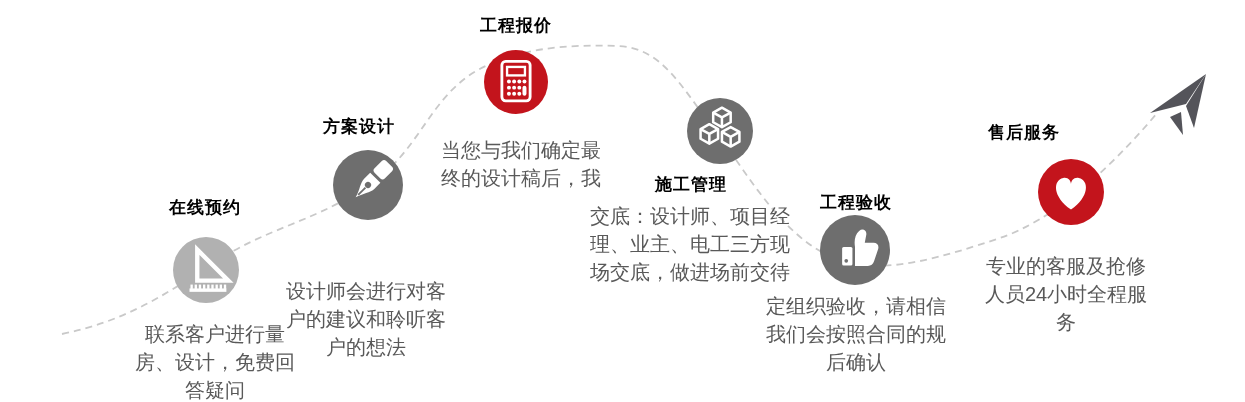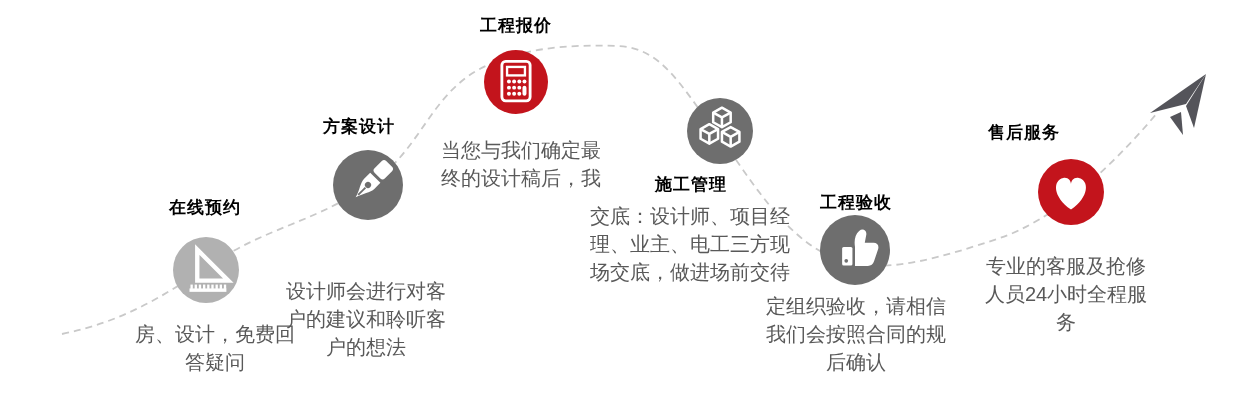--- a/index.html
+++ b/index.html
@@ -57,20 +57,21 @@
             <rect x="30.9" y="49" width="2.4" height="4.5"></rect>
           <rect x="35.2" y="49" width="2.4" height="4.5"></rect>
             <rect x="39.5" y="49" width="2.4" height="4.5"></rect>
           <rect x="43.8" y="49" width="2.4" height="4.5"></rect>
             <rect x="48.1" y="49" width="2.4" height="4.5"></rect>
           <rect x="52.4" y="49" width="2.4" height="4.5"></rect>
         </g>
       </svg>
     </div>
     <div class="step-desc" style="left:215px;top:320px;">
+      <div>联系客户进行量</div>
       <div>房、设计，免费回</div>
       <div>答疑问</div>
     </div>
   </div>
 
   <div>
     <div class="step-title" style="left:359px;top:115px;">方案设计</div>
     <div class="circle" style="left: 333px; top: 150px; width: 70px; height: 70px; background-color: rgb(110, 110, 110);">
       <svg width="70" height="70" viewBox="0 0 68 68">
         <g transform="rotate(45 34 34)">

